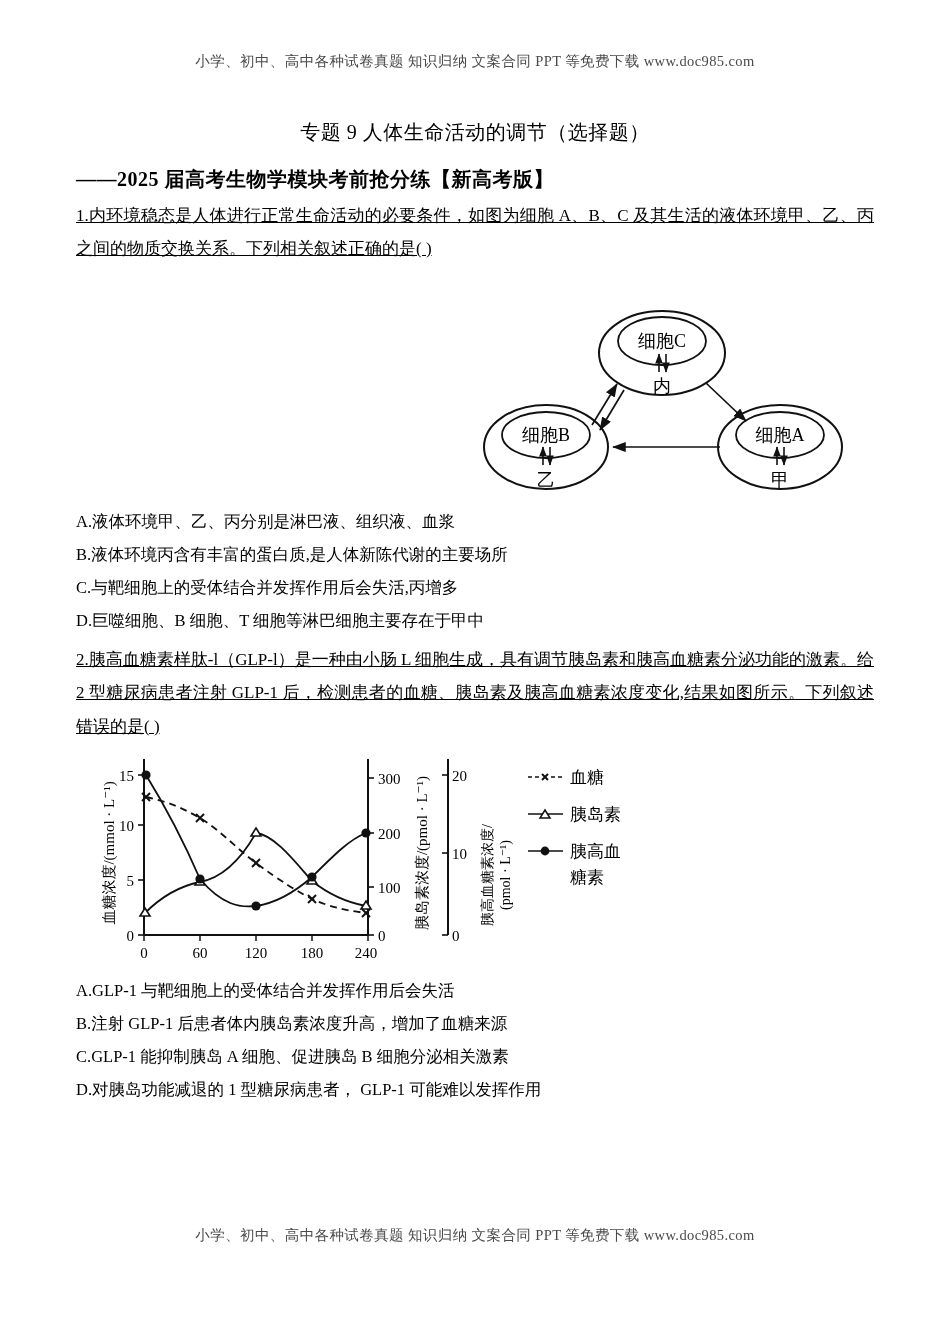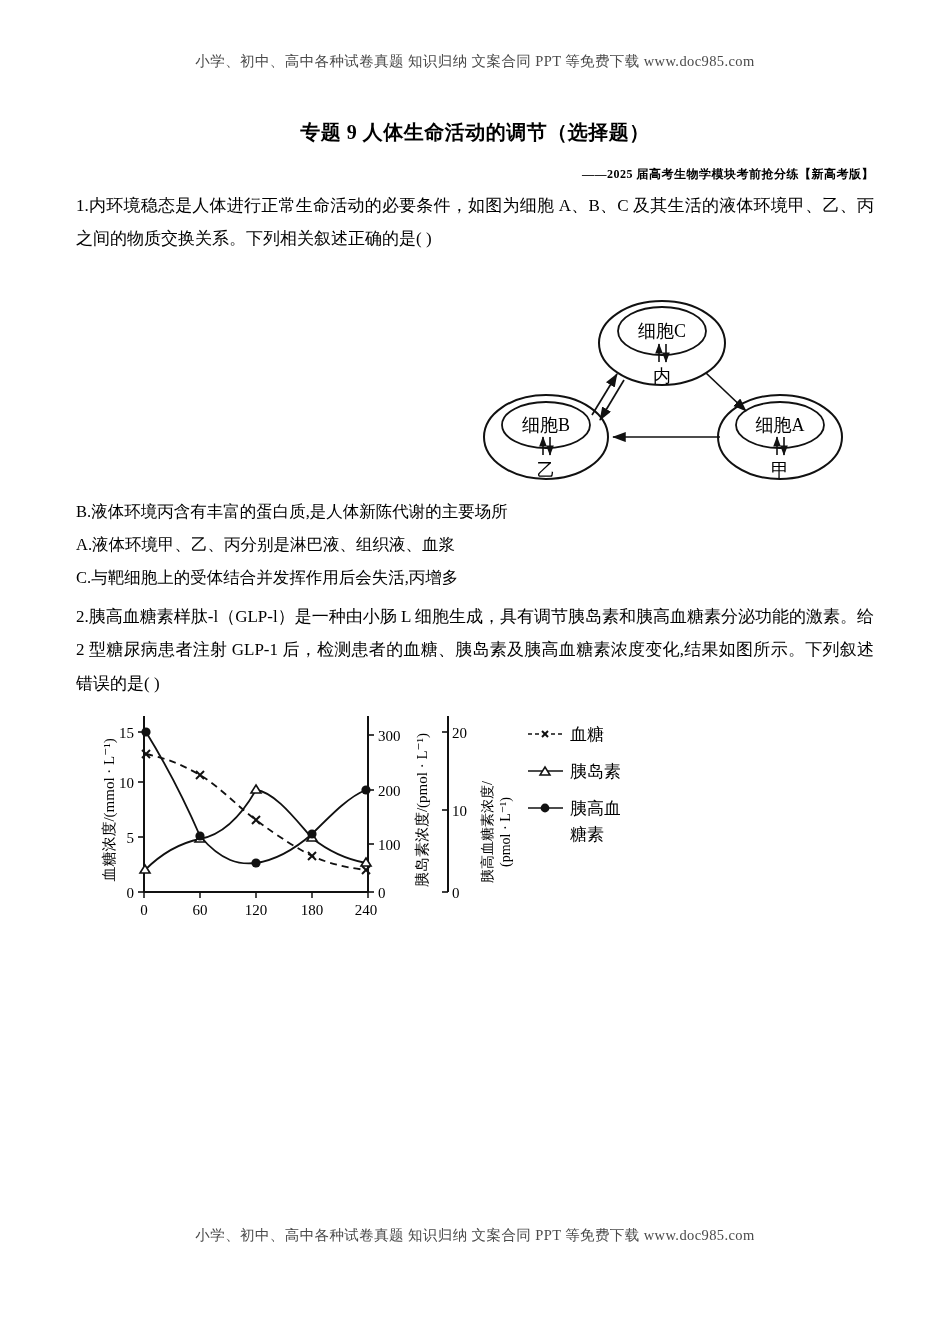--- a/index.html
+++ b/index.html
@@ -27,44 +27,45 @@
     font-family:"Liberation Serif","DejaVu Serif",serif;
     white-space:nowrap;
   }
   .wm-top{padding-top:52px;}
   .wm-bottom{position:absolute;left:0;right:0;top:1226px;}
   .wm-url{font-family:"Liberation Serif","DejaVu Serif",serif;}
 
   
   .doc-title{
     text-align:center;
-    font-weight:bold;
+    font-weight:normal;
     font-size:20px;
     letter-spacing:.5px;
     margin-top:48px;
   }
   .doc-subtitle{
-    text-align:right;
+    text-align:left;
     font-weight:bold;
-    font-size:12px;
+    font-size:20px;
     letter-spacing:.5px;
     margin-top:20px;
   }
 
   
   .section-head{
     font-weight:bold;
     font-size:16.5px;
     margin-top:28px;
   }
   .q-text{
     font-size:17px;
     line-height:1.95;
     text-align:justify;
     margin-top:6px;
+    text-decoration:underline;
   }
   .opt{
     font-size:16.5px;
     line-height:2.0;
   }
   .q-block{margin-top:4px;}
   .opts{margin-top:2px;}
 
   
   .fig1-wrap{
@@ -148,23 +149,24 @@
           <line x1="232" y1="108" x2="272" y2="146" stroke="#111" stroke-width="1.7" marker-end="url(#ah)"></line>
         </g>
 
         <g>
           <line x1="246" y1="172" x2="139" y2="172" stroke="#111" stroke-width="1.7" marker-end="url(#ah)"></line>
         </g>
       </svg>
     </div>
 
     <div class="opts">
+      <div class="opt">A.液体环境甲、乙、丙分别是淋巴液、组织液、血浆</div>
       <div class="opt">B.液体环境丙含有丰富的蛋白质,是人体新陈代谢的主要场所</div>
-      <div class="opt">A.液体环境甲、乙、丙分别是淋巴液、组织液、血浆</div>
       <div class="opt">C.与靶细胞上的受体结合并发挥作用后会失活,丙增多</div>
+      <div class="opt">D.巨噬细胞、B 细胞、T 细胞等淋巴细胞主要存在于甲中</div>
     </div>
   </div>
 
   <div class="q-block">
     <div class="q-text">2.胰高血糖素样肽-l（GLP-l）是一种由小肠 L 细胞生成，具有调节胰岛素和胰高血糖素分泌功能的激素。给 2 型糖尿病患者注射 GLP-1 后，检测患者的血糖、胰岛素及胰高血糖素浓度变化,结果如图所示。下列叙述错误的是(   )</div>
 
     <div class="fig2-wrap">
       <svg width="520" height="215" viewBox="0 0 520 215">
 
         <g>
@@ -279,20 +281,26 @@
           <g>
             <line x1="428" y1="98" x2="463" y2="98" stroke="#111" stroke-width="1.7"></line>
             <circle cx="445" cy="98" r="4.4" fill="#111"></circle>
             <text x="470" y="104" font-size="17">胰高血</text>
             <text x="470" y="130" font-size="17">糖素</text>
           </g>
         </g>
       </svg>
     </div>
 
+    <div class="opts">
+      <div class="opt">A.GLP-1 与靶细胞上的受体结合并发挥作用后会失活</div>
+      <div class="opt">B.注射 GLP-1 后患者体内胰岛素浓度升高，增加了血糖来源</div>
+      <div class="opt">C.GLP-1 能抑制胰岛 A 细胞、促进胰岛 B 细胞分泌相关激素</div>
+      <div class="opt">D.对胰岛功能减退的 1 型糖尿病患者，  GLP-1 可能难以发挥作用</div>
+    </div>
   </div>
 
 
   <div class="watermark wm-bottom">
     <span>小学、初中、高中各种试卷真题 知识归纳 文案合同 PPT 等免费下载</span>
     <span class="wm-url">www.doc985.com</span>
   </div>
 
 </div>
 

